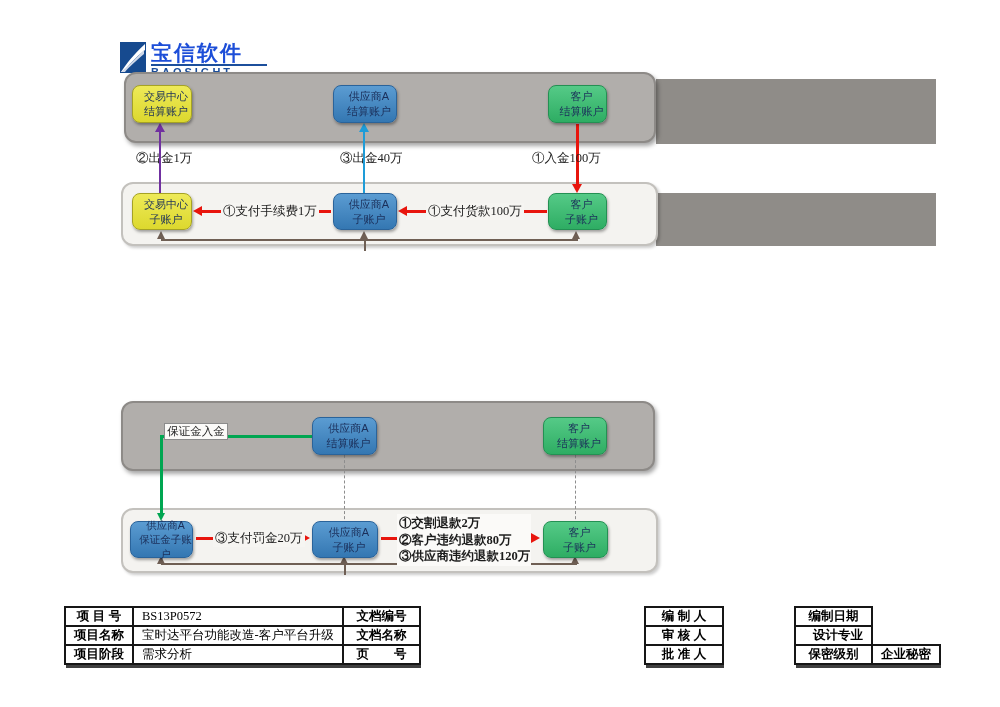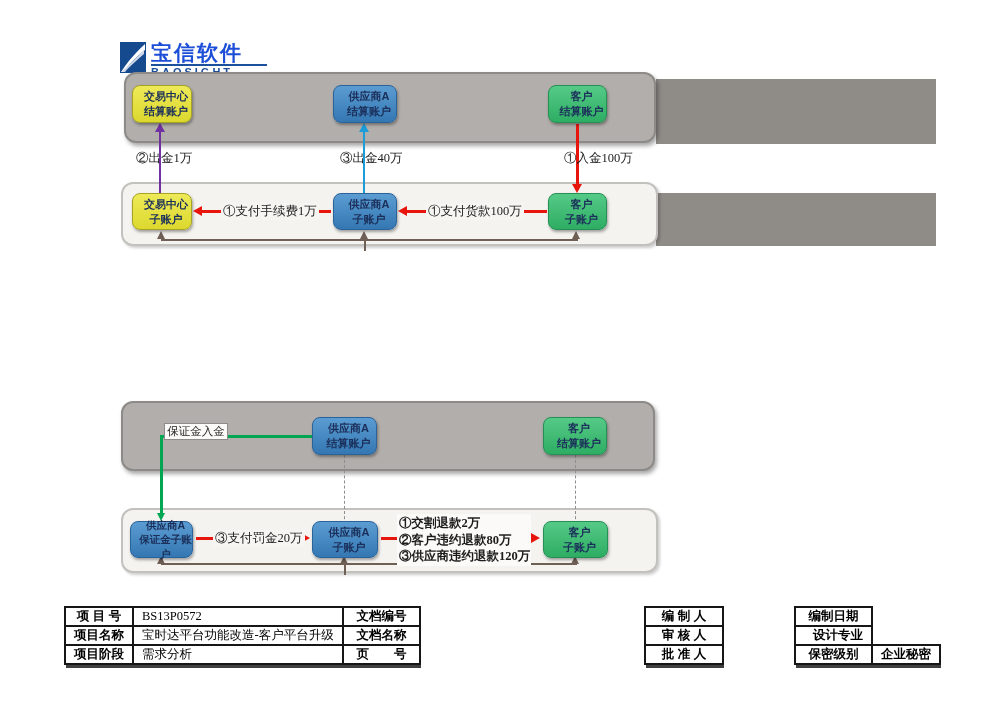--- a/index.html
+++ b/index.html
@@ -10,21 +10,21 @@
   .logo-icon{position:absolute;left:62px;top:23px;width:26px;height:31px;background:#164a8f;overflow:hidden;}
   .logo-text-cn{position:absolute;left:93px;top:20px;font-size:21px;font-weight:bold;letter-spacing:2px;color:#1d4ed8;white-space:nowrap;}
   .logo-rule{position:absolute;left:93px;top:45px;width:116px;height:2px;background:#1c4f9c;}
   .logo-text-en{position:absolute;left:93px;top:47px;font-size:11px;font-weight:bold;letter-spacing:3px;color:#1c4f9c;white-space:nowrap;}
   
   .band{position:absolute;background:#8f8c88;}
   .panel-gray{position:absolute;background:#b1aeab;border:2px solid #8d8a87;border-radius:12px;box-sizing:border-box;box-shadow:2px 3px 4px rgba(0,0,0,.35);}
   .panel-light{position:absolute;background:#f4f3f0;border:2px solid #c3c1bd;border-radius:12px;box-sizing:border-box;box-shadow:2px 2px 3px rgba(0,0,0,.2);}
   
   .acct{position:absolute;border-radius:8px;display:flex;align-items:center;justify-content:center;text-align:center;
-        font-weight:bold;font-size:11px;line-height:1.35;color:#1b2f5a;white-space:pre-line;
+        font-weight:normal;font-size:11px;line-height:1.35;color:#1b2f5a;white-space:pre-line;
         box-shadow:1px 2px 3px rgba(0,0,0,.35);box-sizing:border-box;padding-left:8px;}
   .acct.yellow{background:linear-gradient(#eeea58,#dcd82e);border:1px solid #a5a224;}
   .acct.blue{background:linear-gradient(#5b9cd2,#3477b2);border:1px solid #2a639a;}
   .acct.green{background:linear-gradient(#55ca87,#2ead63);border:1px solid #249053;}
   
   .hline,.vline{position:absolute;}
   .dashv{position:absolute;width:0;border-left:1.5px dashed #8d8d8d;}
   .tri{position:absolute;width:0;height:0;border-style:solid;}
   .tri.up-purple{border-width:0 5px 9px 5px;border-color:transparent transparent #7030a0 transparent;}
   .tri.up-blue{border-width:0 5px 9px 5px;border-color:transparent transparent #1e9cd8 transparent;}
@@ -99,21 +99,21 @@
 结算账户</div>
   <div class="acct yellow" style="left:132px;top:193px;width:60px;height:37px;">交易中心
 子账户</div>
   <div class="acct blue" style="left:333px;top:193px;width:64px;height:37px;">供应商A
 子账户</div>
   <div class="acct green" style="left:548px;top:193px;width:59px;height:37px;">客户
 子账户</div>
 
   <div class="flow-label" style="left:136px;top:150px;">②出金1万</div>
   <div class="flow-label" style="left:340px;top:150px;">③出金40万</div>
-  <div class="flow-label" style="left:564px;top:150px;">①入金100万</div>
+  <div class="flow-label" style="left:532px;top:150px;">①入金100万</div>
   <div class="flow-label onwhite" style="left:221px;top:203px;">①支付手续费1万</div>
   <div class="flow-label onwhite" style="left:426px;top:203px;">①支付货款100万</div>
 
   <div class="panel-gray" style="left:121px;top:401px;width:534px;height:70px;"></div>
   <div class="panel-light" style="left:121px;top:508px;width:537px;height:65px;"></div>
 
   <div class="dashv" style="left:344px;top:455px;height:110px;"></div>
   <div class="dashv" style="left:575px;top:455px;height:110px;"></div>
 
   <div class="hline" style="left:160px;top:435px;width:152px;height:3px;background:#00a651;"></div>

